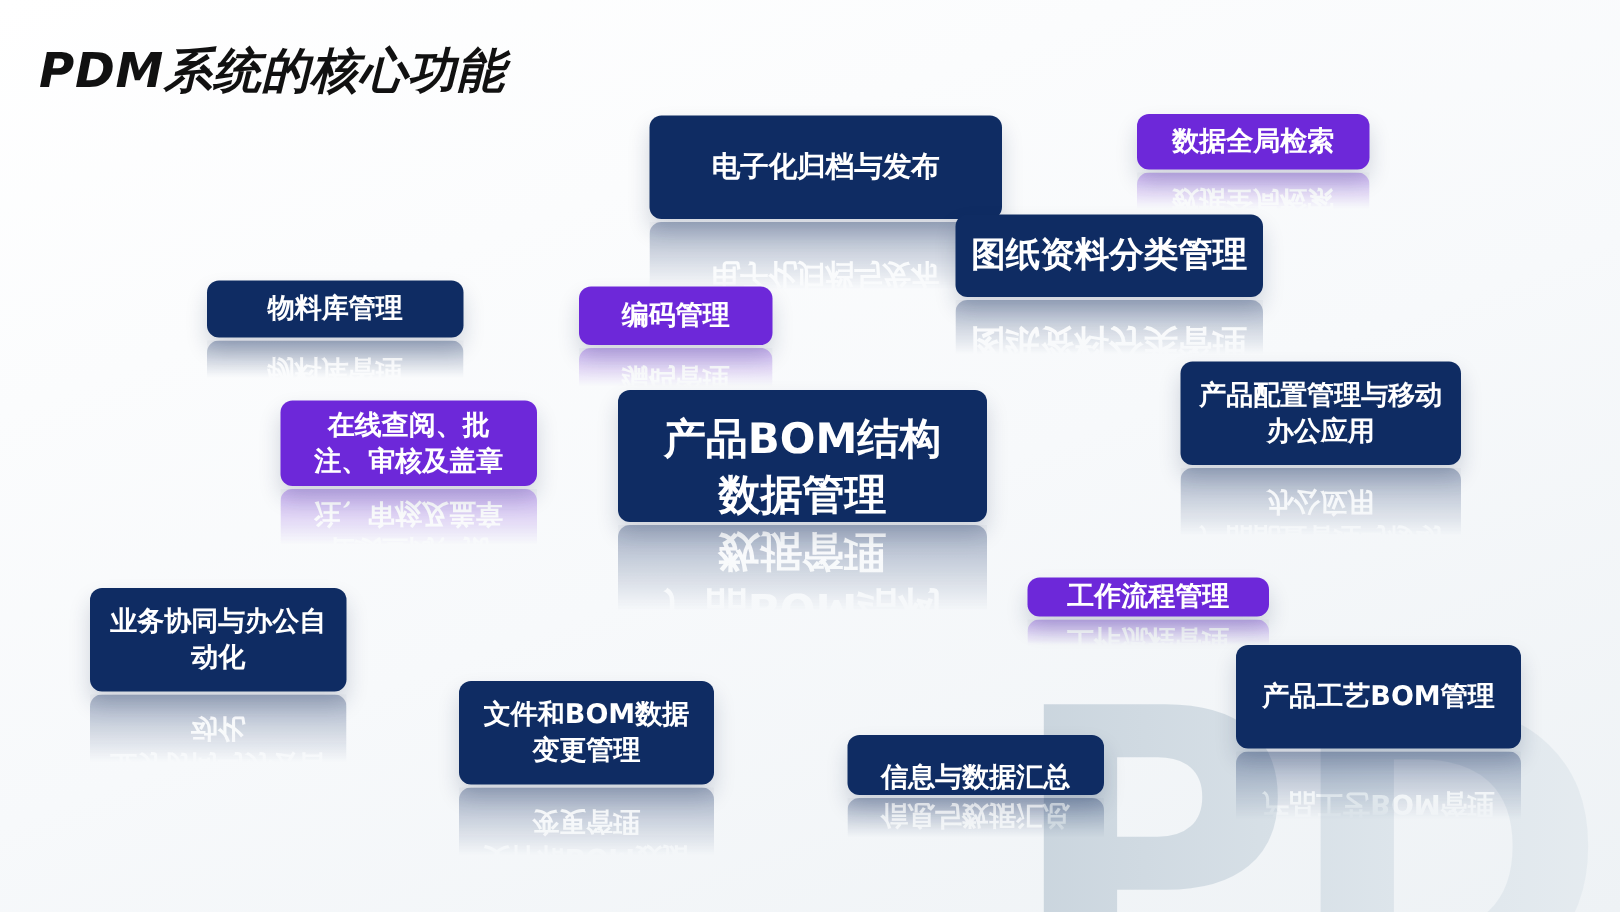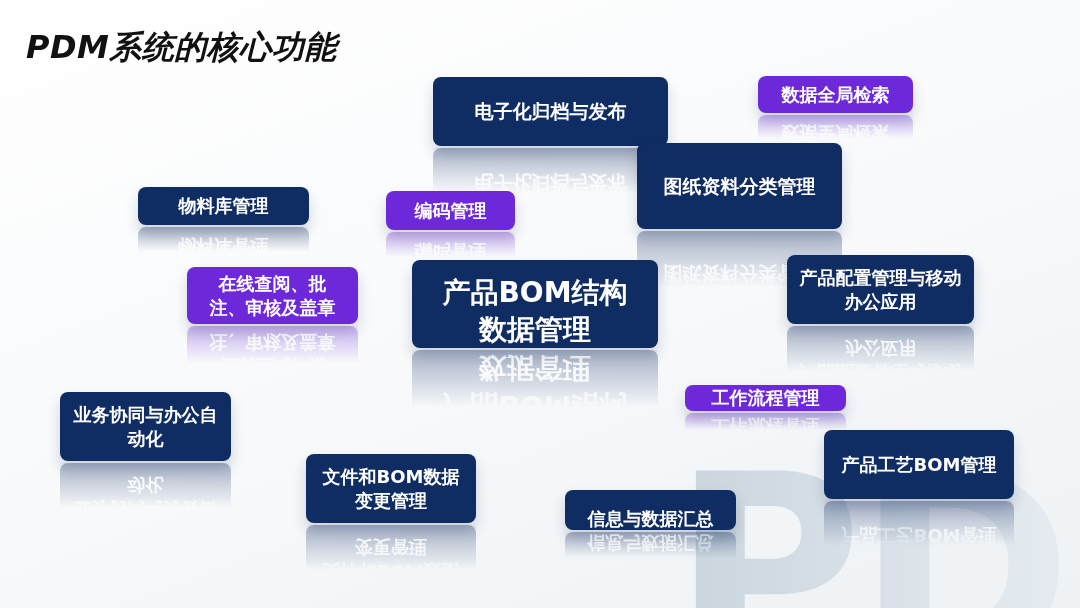--- a/index.html
+++ b/index.html
@@ -41,41 +41,41 @@
 <h1 class="title">PDM系统的核心功能</h1>
 
 <div class="box navy" style="left:433px; top:77px; width:235px; height:69px; font-size:19px;">
   <span>电子化归档与发布</span>
 </div>
 
 <div class="box teal" style="left:758px; top:76px; width:155px; height:37px; font-size:18px;">
   <span>数据全局检索</span>
 </div>
 
-<div class="box navy" style="left:637px; top:143px; width:205px; height:86px; font-size:19px;">
+<div class="box navy" style="left:637px; top:143px; width:205px; height:55px; font-size:23px;">
   <span>图纸资料分类管理</span>
 </div>
 
 <div class="box navy" style="left:138px; top:187px; width:171px; height:38px; font-size:18px;">
   <span>物料库管理</span>
 </div>
 
 <div class="box teal" style="left:386px; top:191px; width:129px; height:39px; font-size:18px;">
   <span>编码管理</span>
 </div>
 
 <div class="box teal" style="left:187px; top:267px; width:171px; height:57px; font-size:18px; padding:0 22px;">
   <span>在线查阅、批注、审核及盖章</span>
 </div>
 
 <div class="box navy" style="left:412px; top:260px; width:246px; height:88px; font-size:28px; padding:0 30px;align-items:flex-end;">
   <span>产品BOM结构数据管理</span>
 </div>
 
-<div class="box navy" style="left:787px; top:255px; width:187px; height:69px; font-size:18px; padding:0 10px;justify-content:flex-end;">
+<div class="box navy" style="left:787px; top:241px; width:187px; height:69px; font-size:18px; padding:0 10px;justify-content:flex-end;">
   <span>产品配置管理与移动办公应用</span>
 </div>
 
 <div class="box navy" style="left:60px; top:392px; width:171px; height:69px; font-size:18px; padding:0 10px;justify-content:center;">
   <span>业务协同与办公自动化</span>
 </div>
 
 <div class="box teal" style="left:685px; top:385px; width:161px; height:26px; font-size:18px;">
   <span>工作流程管理</span>
 </div>

